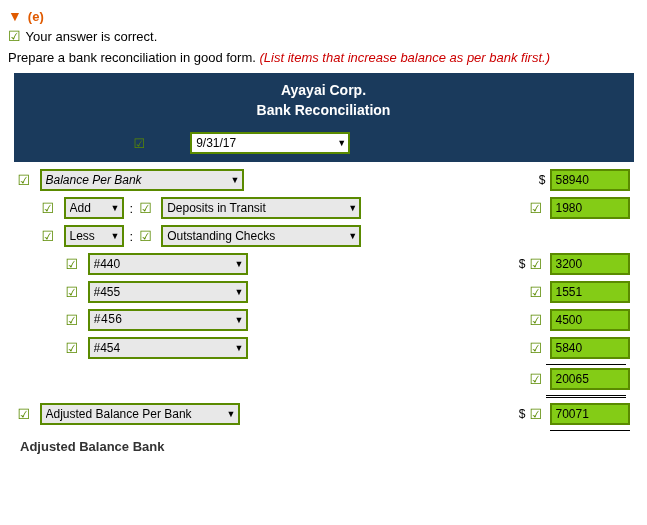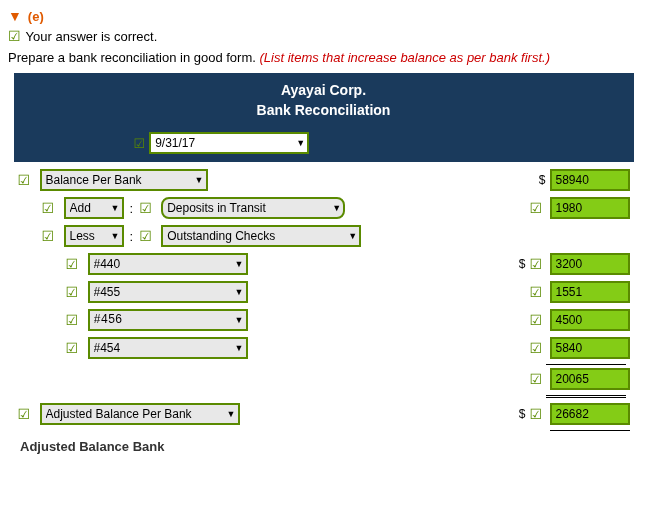--- a/index.html
+++ b/index.html
@@ -39,20 +39,21 @@
     .date-select {
       background: #fff;
       border: 2px solid #5a8a00;
       padding: 2px 4px;
       font-size: 12px;
       width: 160px;
       color: #000;
       appearance: none;
       -webkit-appearance: none;
       cursor: pointer;
+      margin-left: 41px;
     }
     .date-wrapper {
       display: flex;
       align-items: center;
       gap: 4px;
     }
     .row {
       display: flex;
       align-items: center;
       padding: 3px 4px;
@@ -66,21 +67,21 @@
     .select-box {
       background: #e8e8e8;
       border: 2px solid #5a8a00;
       padding: 2px 4px;
       font-size: 12px;
       appearance: none;
       -webkit-appearance: none;
       cursor: pointer;
       color: #000;
     }
-    .select-wide { width: 168px; }
+    .select-wide { width: 204px; font-style: italic; }
     .select-narrow { width: 60px; }
     .dollar-sign { font-size: 12px; color: #000; }
     .amount-box {
       background: #84cc16;
       border: 2px solid #5a8a00;
       padding: 2px 4px;
       font-size: 12px;
       text-align: left;
       width: 80px;
       color: #000;
@@ -189,21 +190,21 @@
   <div class="row indent">
     <span class="chk-green">☑</span>
     <div class="select-wrapper">
       <select class="select-box select-narrow">
         <option>Add</option>
       </select>
     </div>
     <span>:</span>
     <span class="chk-green">☑</span>
     <div class="select-wrapper">
-      <select class="select-box" style="width:184px;border-radius:8px;">
+      <select class="select-box" style="width:200px;">
         <option>Deposits in Transit</option>
       </select>
     </div>
     <div class="spacer"></div>
     <div class="right-col">
       <span class="chk-green">☑</span>
       <div class="amount-box">1980</div>
     </div>
   </div>
 
@@ -299,21 +300,21 @@
     <span class="chk-green">☑</span>
     <div class="select-wrapper">
       <select class="select-box" style="width:200px;">
         <option>Adjusted Balance Per Bank</option>
       </select>
     </div>
     <div class="spacer"></div>
     <div class="right-col">
       <span class="dollar-sign">$</span>
       <span class="chk-green">☑</span>
-      <div class="amount-box">26682</div>
+      <div class="amount-box">70071</div>
     </div>
   </div>
 
   <div style="display:flex; justify-content:flex-end; padding-right:4px; margin:2px 0 6px 0;">
     <div style="border-top:1px solid #000; width:80px; margin-bottom:2px;"></div>
   </div>
 </div>
 
 <div style="margin-top:4px; padding-left:10px;">
   <span class="bottom-label">Adjusted Balance Bank</span>

